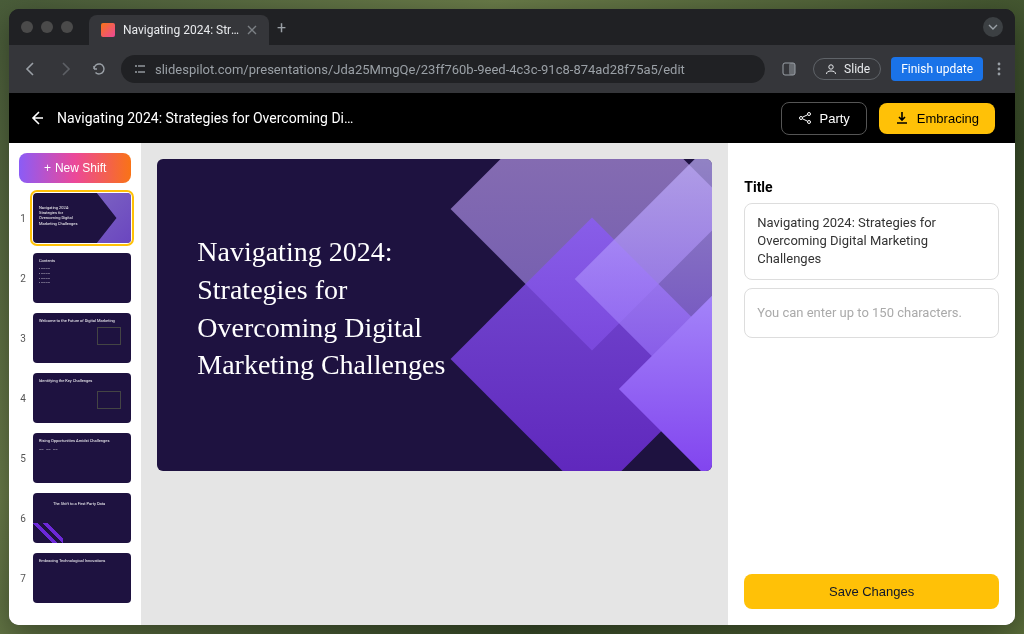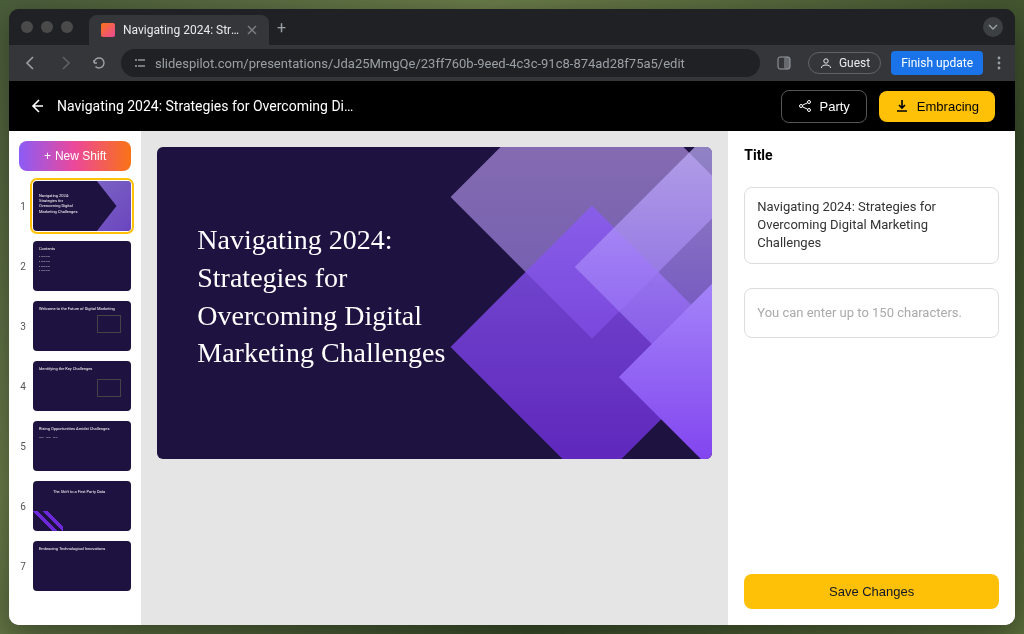--- a/index.html
+++ b/index.html
@@ -18,21 +18,21 @@
     .tabs-row { display: flex; align-items: center; flex: 1; }
     .tab { background: #35363a; height: 30px; border-radius: 8px 8px 0 0; padding: 0 12px; display: flex; align-items: center; gap: 8px; font-size: 12px; color: #e8eaed; max-width: 180px; margin-top: 6px; }
     .tab-favicon { width: 14px; height: 14px; background: linear-gradient(135deg, #f97316, #ec4899); border-radius: 2px; flex-shrink: 0; }
     .tab-title { white-space: nowrap; overflow: hidden; text-overflow: ellipsis; flex: 1; }
     .tab-close { flex-shrink: 0; opacity: 0.7; }
     .new-tab { color: #9aa0a6; padding: 0 8px; font-size: 16px; }
     .titlebar-right { margin-left: auto; }
     .chevron-circle { width: 20px; height: 20px; border-radius: 50%; background: #3c4043; display: flex; align-items: center; justify-content: center; }
     
     
-    .toolbar { height: 36px; background: #35363a; display: flex; align-items: center; padding: 0 10px; gap: 10px; }
+    .toolbar { height: 48px; background: #35363a; display: flex; align-items: center; padding: 0 10px; gap: 10px; }
     .nav-btn { color: #9aa0a6; display: flex; align-items: center; justify-content: center; width: 24px; height: 24px; }
     .nav-btn.disabled { opacity: 0.4; }
     .address-bar { flex: 1; background: #202124; border-radius: 16px; height: 28px; display: flex; align-items: center; padding: 0 12px; gap: 8px; color: #9aa0a6; font-size: 13px; }
     .address-lock { flex-shrink: 0; }
     .toolbar-icon { color: #9aa0a6; display: flex; align-items: center; justify-content: center; width: 28px; height: 28px; }
     .guest-chip { display: flex; align-items: center; gap: 6px; background: transparent; border: 1px solid #5f6368; border-radius: 14px; padding: 3px 10px; color: #e8eaed; font-size: 12px; }
     .finish-update { background: #1a73e8; color: white; border-radius: 4px; padding: 5px 10px; font-size: 12px; display: flex; align-items: flex-end; gap: 4px; }
     .kebab { color: #9aa0a6; padding: 0 4px; }
     
     
@@ -65,21 +65,21 @@
     .slide { width: 555px; height: 312px; background: #1e1240; border-radius: 6px; position: relative; overflow: hidden; }
     .slide-title { position: absolute; top: 74px; left: 40px; color: #fff; font-size: 28px; font-weight: 400; line-height: 1.35; font-family: Georgia, 'Times New Roman', serif; max-width: 280px; }
     .slide-art { position: absolute; right: -20px; top: 0; width: 320px; height: 100%; }
     .shape { position: absolute; }
     .sq1 { width: 200px; height: 200px; background: linear-gradient(135deg, #d8b4fe, #a78bfa); transform: rotate(45deg); top: -50px; right: 40px; opacity: 0.6; }
     .sq2 { width: 200px; height: 200px; background: linear-gradient(135deg, #8b5cf6, #6d28d9); transform: rotate(45deg); top: 100px; right: 40px; opacity: 0.8; }
     .sq3 { width: 180px; height: 180px; background: linear-gradient(135deg, #c4b5fd, #8b5cf6); transform: rotate(45deg); top: 30px; right: -60px; opacity: 0.7; }
     .sq4 { width: 160px; height: 160px; background: linear-gradient(135deg, #a78bfa, #7c3aed); transform: rotate(45deg); top: 150px; right: -80px; }
     
     
-    .props-panel { width: 293px; background: #fff; padding: 16px; display: flex; flex-direction: column; gap: 24px; }
+    .props-panel { width: 293px; background: #fff; padding: 16px; display: flex; flex-direction: column; gap: 8px; margin-top: 20px; }
     .prop-label { font-size: 14px; font-weight: 700; color: #000; }
     .prop-input { width: 100%; border: 1px solid #ddd; border-radius: 8px; padding: 10px 12px; font-size: 13px; font-family: inherit; resize: none; }
     .prop-input::placeholder { color: #aaa; }
     .title-value { line-height: 1.4; color: #333; }
     .subtitle-box { height: 50px; }
     .props-spacer { flex: 1; }
     .save-btn { background: #FFC107; color: #0f172a; border: none; border-radius: 8px; padding: 10px; font-size: 13px; font-weight: 500; cursor: pointer; width: 100%; }
     
     svg { display: block; }
   </style>
@@ -148,21 +148,21 @@
       <svg width="16" height="16" viewBox="0 0 16 16">
           <rect x="2" y="2" width="12" height="12" rx="2" stroke="#9aa0a6" fill="none"></rect>
           <rect x="8" y="2" width="6" height="12" rx="2" fill="#9aa0a6" opacity="0.5"></rect>
         </svg>
     </div>
     <div class="guest-chip">
       <svg width="14" height="14" viewBox="0 0 14 14">
           <circle cx="7" cy="5" r="2.2" stroke="#e8eaed" fill="none"></circle>
           <path d="M2.5 12 a4.5 3 0 0 1 9 0" stroke="#e8eaed" fill="none"></path>
         </svg>
-      <span>Guest</span>
+      <span>Slide</span>
     </div>
     <div class="finish-update">
       <span>Finish update</span>
     </div>
     <div class="kebab">
       <svg width="4" height="16" viewBox="0 0 4 16">
           <circle cx="2" cy="3" r="1.4" fill="#9aa0a6"></circle>
           <circle cx="2" cy="8" r="1.4" fill="#9aa0a6"></circle>
           <circle cx="2" cy="13" r="1.4" fill="#9aa0a6"></circle>
         </svg>

